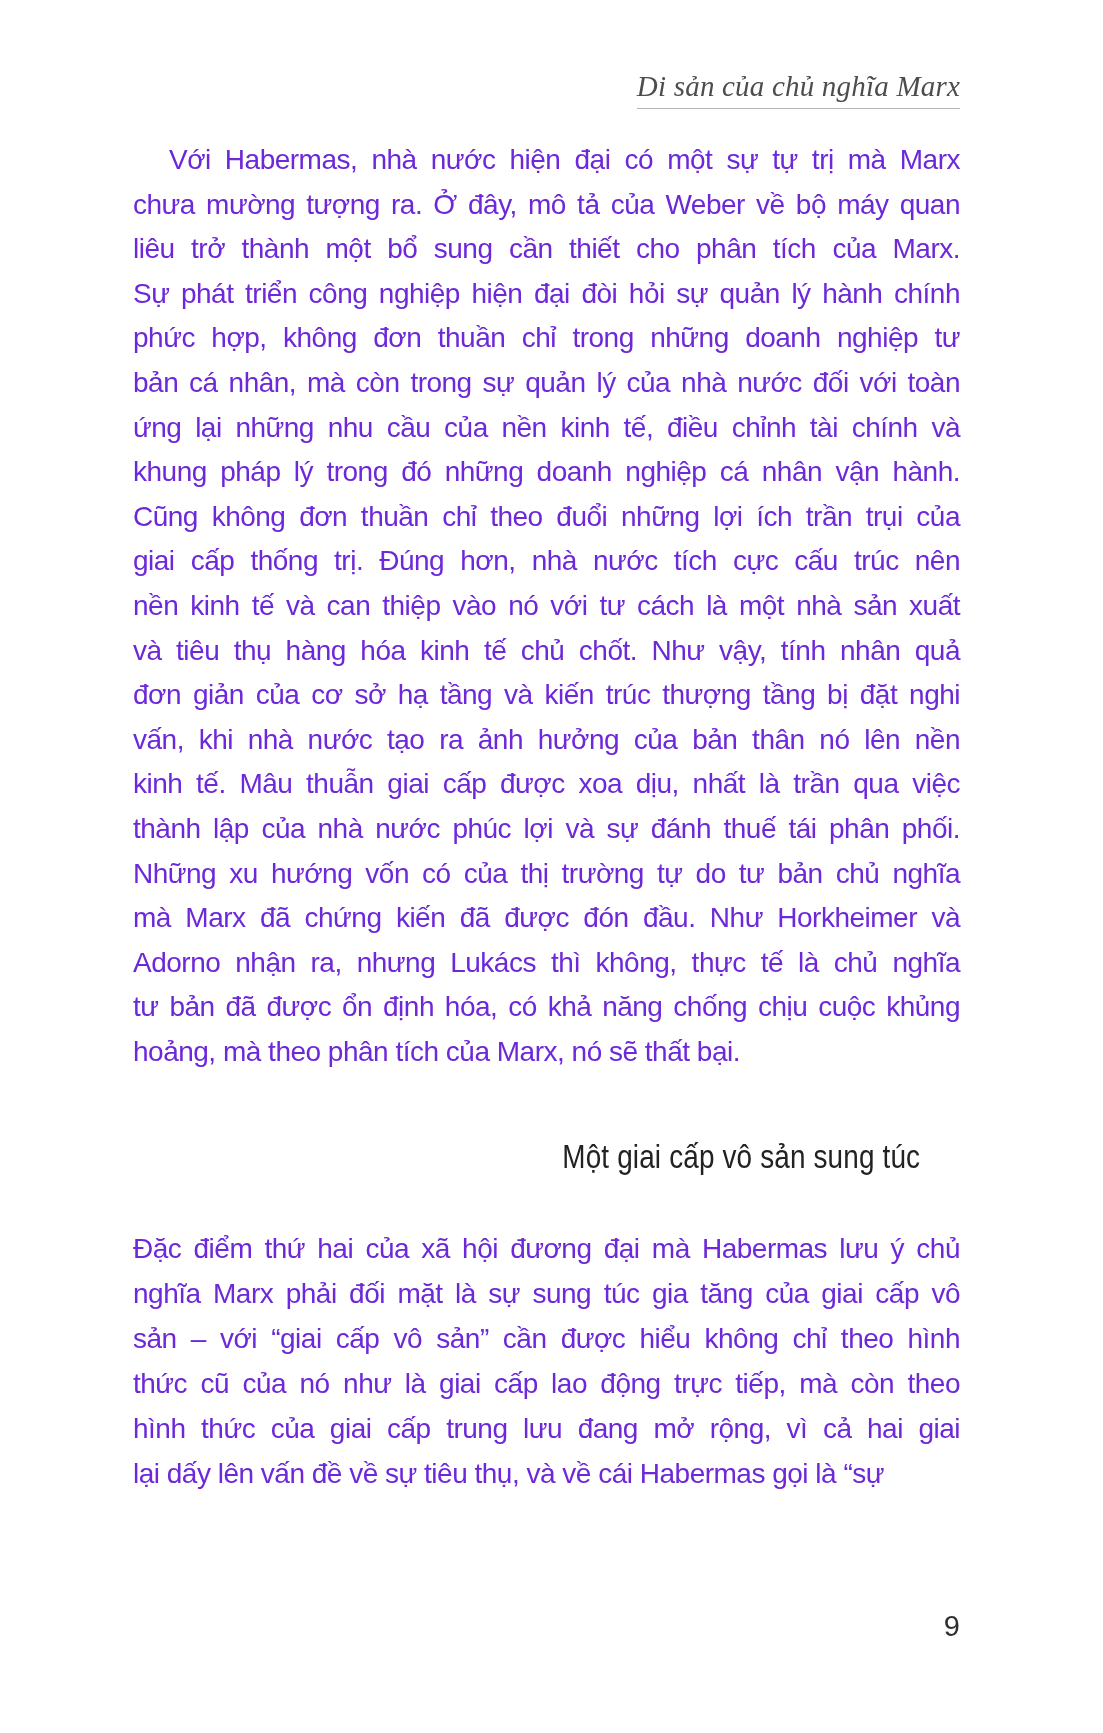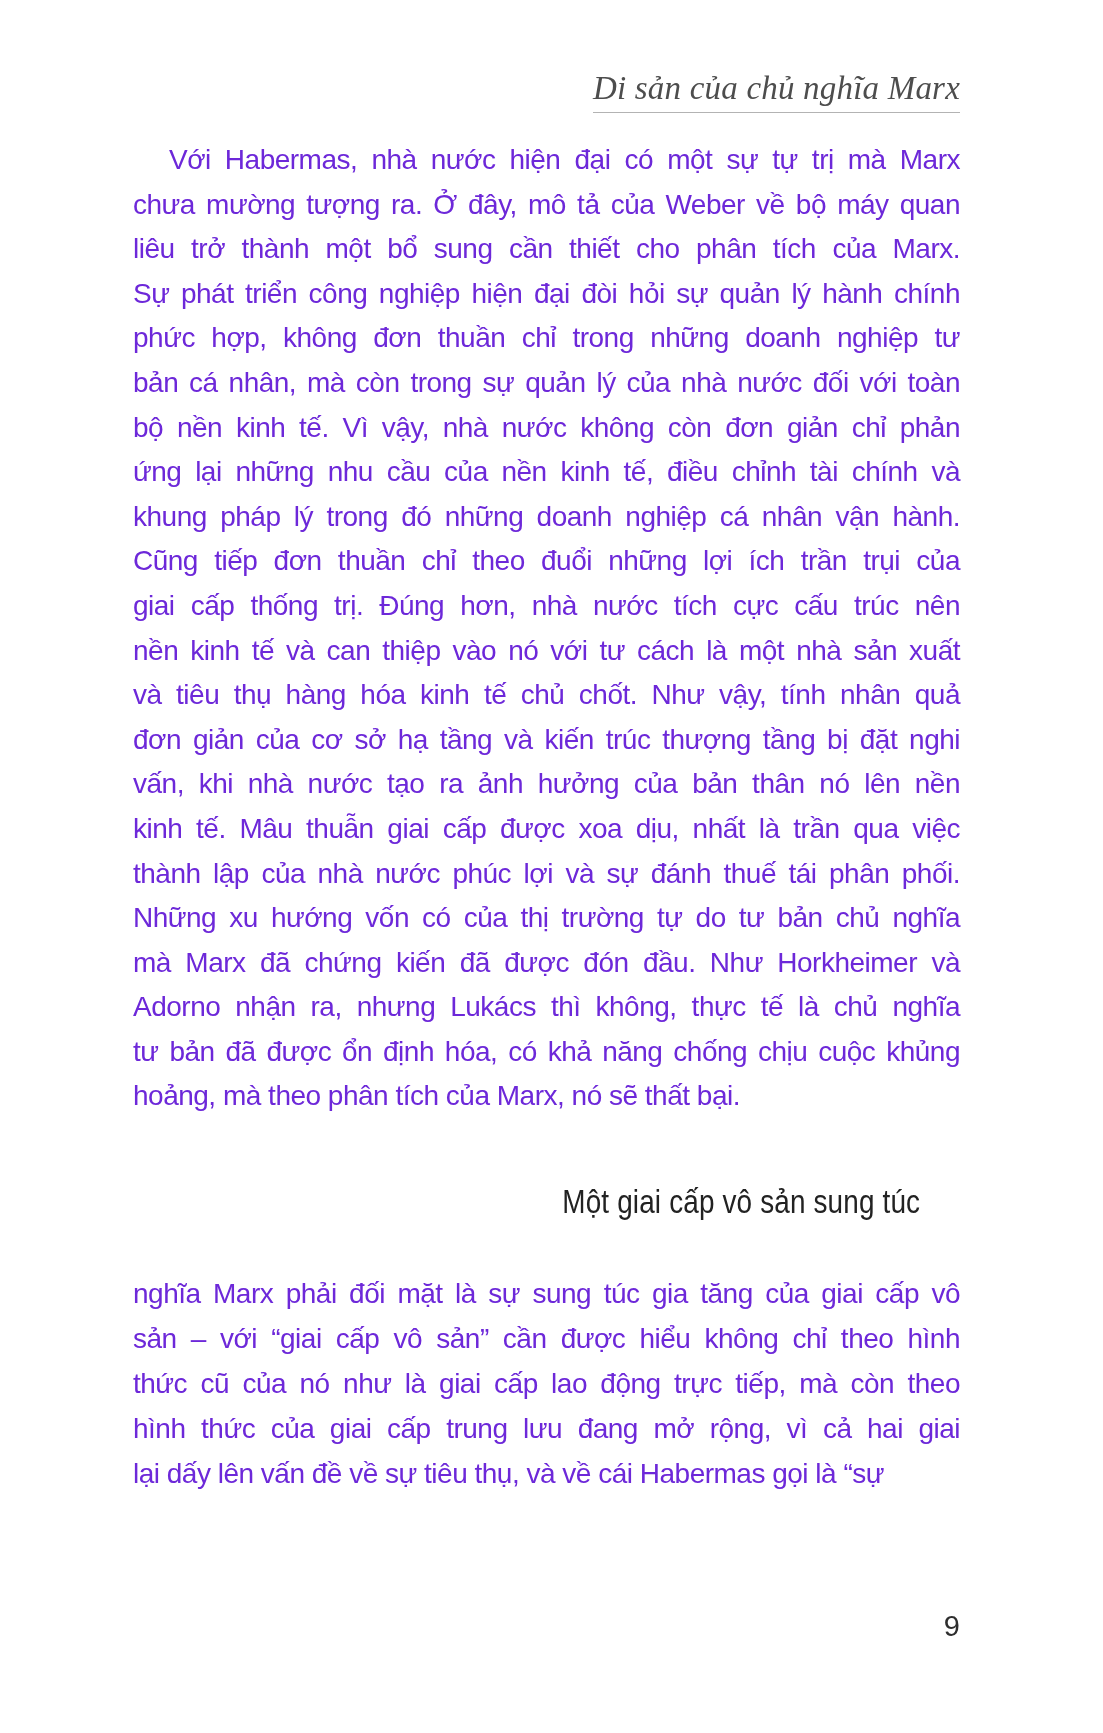--- a/index.html
+++ b/index.html
@@ -11,21 +11,21 @@
     background: #ffffff;
     overflow: hidden;
     font-family: "Liberation Serif", serif;
   }
   .running-header {
     position: absolute;
     top: 70px;
     right: 143px;
     font-family: "Liberation Serif", serif;
     font-style: italic;
-    font-size: 33px;
+    font-size: 29px;
     color: #4d4d4d;
     padding-bottom: 5px;
     border-bottom: 1px solid #b3b3b3;
     letter-spacing: 0.2px;
   }
   .body-column {
     position: absolute;
     left: 133px;
     top: 138px;
     width: 827px;
@@ -83,43 +83,43 @@
 
   <div class="body-column">
 
     <div class="paragraph-1">
       <div class="line indent">Với Habermas, nhà nước hiện đại có một sự tự trị mà Marx</div>
       <div class="line">chưa mường tượng ra. Ở đây, mô tả của Weber về bộ máy quan</div>
       <div class="line">liêu trở thành một bổ sung cần thiết cho phân tích của Marx.</div>
       <div class="line">Sự phát triển công nghiệp hiện đại đòi hỏi sự quản lý hành chính</div>
       <div class="line">phức hợp, không đơn thuần chỉ trong những doanh nghiệp tư</div>
       <div class="line">bản cá nhân, mà còn trong sự quản lý của nhà nước đối với toàn</div>
-      <div class="line">bộ nền kinh tế. Vì vậy, nhà nước không còn đơn giản chỉ phản</div>
       <div class="line">ứng lại những nhu cầu của nền kinh tế, điều chỉnh tài chính và</div>
       <div class="line">khung pháp lý trong đó những doanh nghiệp cá nhân vận hành.</div>
-      <div class="line">Cũng tiếp đơn thuần chỉ theo đuổi những lợi ích trần trụi của</div>
+      <div class="line">Cũng không đơn thuần chỉ theo đuổi những lợi ích trần trụi của</div>
       <div class="line">giai cấp thống trị. Đúng hơn, nhà nước tích cực cấu trúc nên</div>
       <div class="line">nền kinh tế và can thiệp vào nó với tư cách là một nhà sản xuất</div>
       <div class="line">và tiêu thụ hàng hóa kinh tế chủ chốt. Như vậy, tính nhân quả</div>
       <div class="line">đơn giản của cơ sở hạ tầng và kiến trúc thượng tầng bị đặt nghi</div>
       <div class="line">vấn, khi nhà nước tạo ra ảnh hưởng của bản thân nó lên nền</div>
       <div class="line">kinh tế. Mâu thuẫn giai cấp được xoa dịu, nhất là trần qua việc</div>
       <div class="line">thành lập của nhà nước phúc lợi và sự đánh thuế tái phân phối.</div>
       <div class="line">Những xu hướng vốn có của thị trường tự do tư bản chủ nghĩa</div>
       <div class="line">mà Marx đã chứng kiến đã được đón đầu. Như Horkheimer và</div>
       <div class="line">Adorno nhận ra, nhưng Lukács thì không, thực tế là chủ nghĩa</div>
       <div class="line">tư bản đã được ổn định hóa, có khả năng chống chịu cuộc khủng</div>
       <div class="line last">hoảng, mà theo phân tích của Marx, nó sẽ thất bại.</div>
     </div>
 
     <div class="section-heading-row">
       <span class="section-heading">Một giai cấp vô sản sung túc</span>
     </div>
 
     <div class="paragraph-2">
+      <div class="line">Đặc điểm thứ hai của xã hội đương đại mà Habermas lưu ý chủ</div>
       <div class="line">nghĩa Marx phải đối mặt là sự sung túc gia tăng của giai cấp vô</div>
       <div class="line">sản – với “giai cấp vô sản” cần được hiểu không chỉ theo hình</div>
       <div class="line">thức cũ của nó như là giai cấp lao động trực tiếp, mà còn theo</div>
       <div class="line">hình thức của giai cấp trung lưu đang mở rộng, vì cả hai giai</div>
       <div class="line last">lại dấy lên vấn đề về sự tiêu thụ, và về cái Habermas gọi là “sự</div>
     </div>
 
   </div>
 
   <div class="page-number">9</div>

